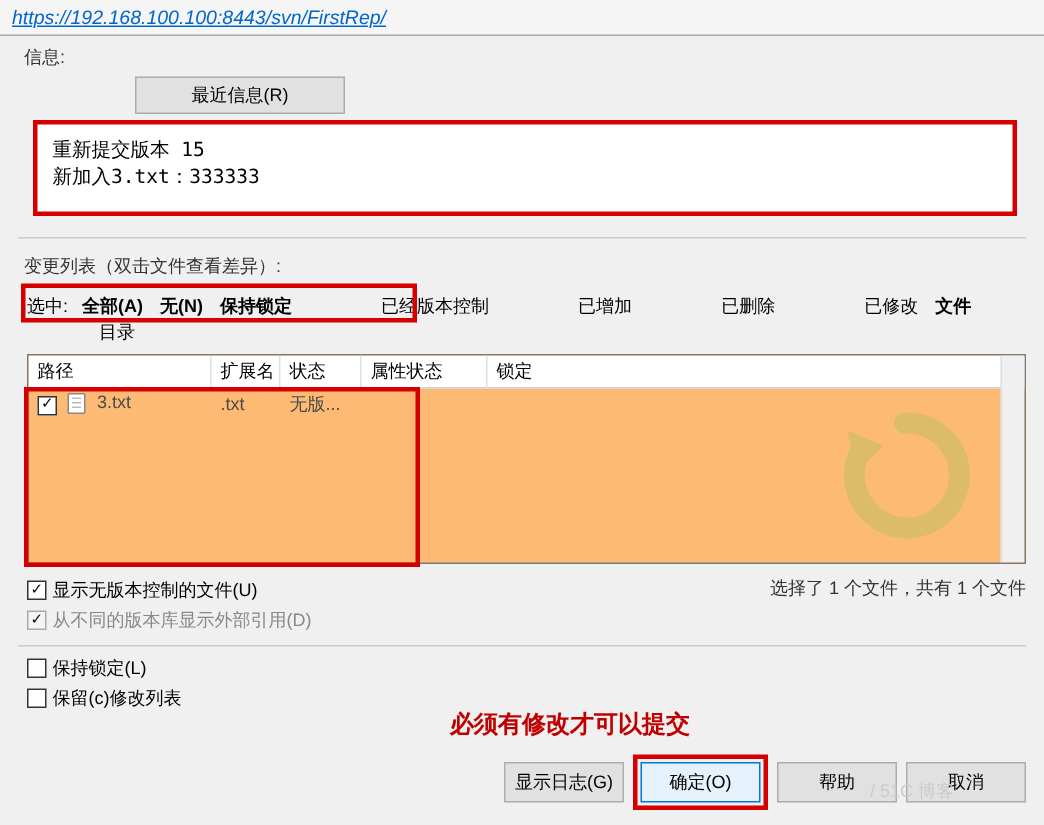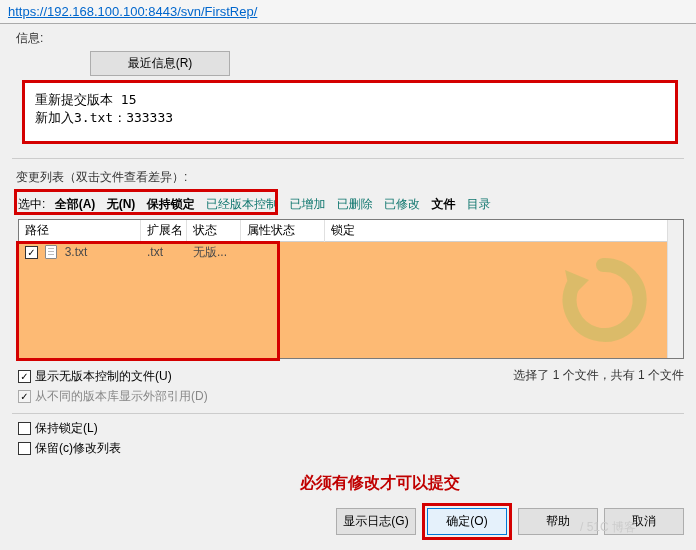--- a/index.html
+++ b/index.html
@@ -1,26 +1,26 @@
 <!DOCTYPE html>
 <html><head>
 <meta charset="utf-8">
 <style>
   * { box-sizing: border-box; font-family: "Microsoft YaHei", "SimSun", Tahoma, sans-serif; }
   body { margin: 0; width: 696px; height: 550px; background: #f0f0f0; overflow: hidden; font-size: 12px; color: #000; position: relative; }
   .url-bar { padding: 4px 8px; font-family: Tahoma, sans-serif; font-size: 13px; color: #555; border-bottom: 1px solid #aaa; background: #f5f5f5; }
-  .url-bar a { color: #0066cc; text-decoration: underline; }
+  .url-bar a { color: #0066cc; text-decoration: underline; font-style: italic; }
   .group-label { padding: 6px 16px 4px 16px; color: #333; }
   .btn { display: inline-block; background: #e1e1e1; border: 1px solid #adadad; padding: 3px 0; text-align: center; cursor: default; }
   .msg-box { margin: 4px 18px 0 22px; border: 3px solid #d40000; padding: 8px 10px 14px 10px; background: #fff; font-size: 13px; font-family: "SimSun", monospace; white-space: pre; }
   .sep { margin: 14px 12px 0 12px; border-top: 1px solid #ccc; height: 1px; }
   .filter-row { padding: 6px 0 4px 18px; font-size: 12px; }
   .filter-row .lbl { margin-right: 6px; }
   .filter-row .active { color: #000; font-weight: bold; margin-right: 8px; cursor: default; }
-  .filter-row .inactive { color: #0f766e; margin-right: 8px; cursor: default; }
+  .filter-row .inactive { color: #000000; margin-right: 8px; cursor: default; margin-left: 48px; }
   .list-wrap { position: relative; margin: 2px 12px 0 18px; }
   .list-box { border: 1px solid #7a7a7a; background: #fdba74; height: 140px; padding: 0; position: relative; overflow: hidden; }
   .list-header { display: flex; border-bottom: 1px solid #d0d0d0; height: 22px; align-items: center; background: #fff; }
   .list-header > div { padding: 3px 6px; border-right: 1px solid #e0e0e0; white-space: nowrap; overflow: hidden; }
   .col-path { width: 122px; flex: none; }
   .col-ext { width: 46px; flex: none; }
   .col-status { width: 54px; flex: none; }
   .col-pstat { width: 84px; flex: none; }
   .col-lock { flex: 1; }
   .list-row { display: flex; height: 20px; align-items: center; font-size: 12px; color: #4a4a4a; }

